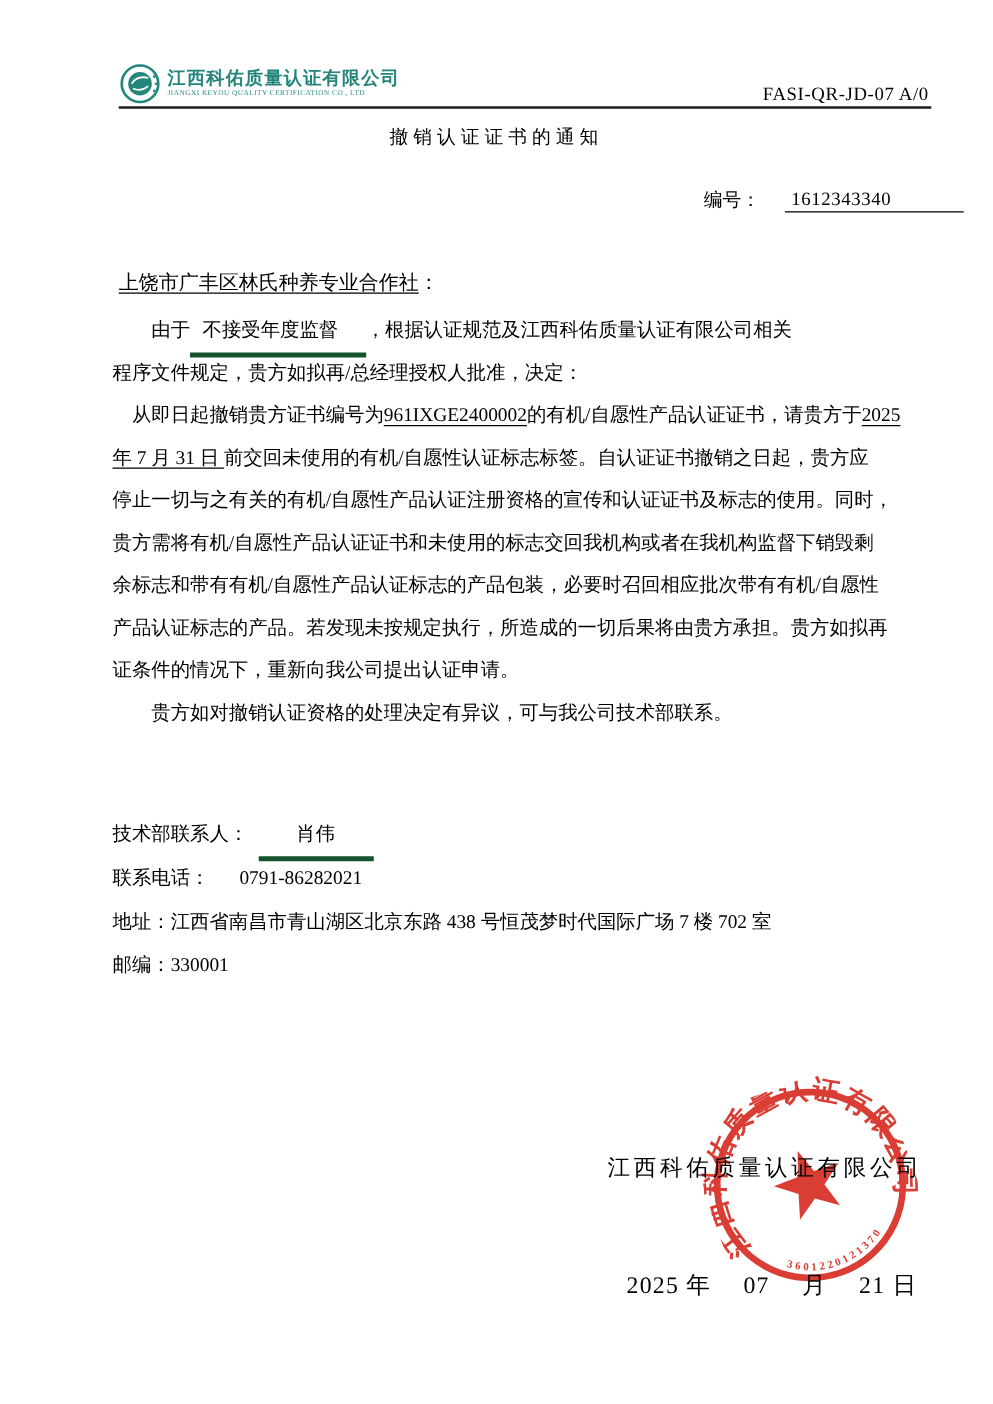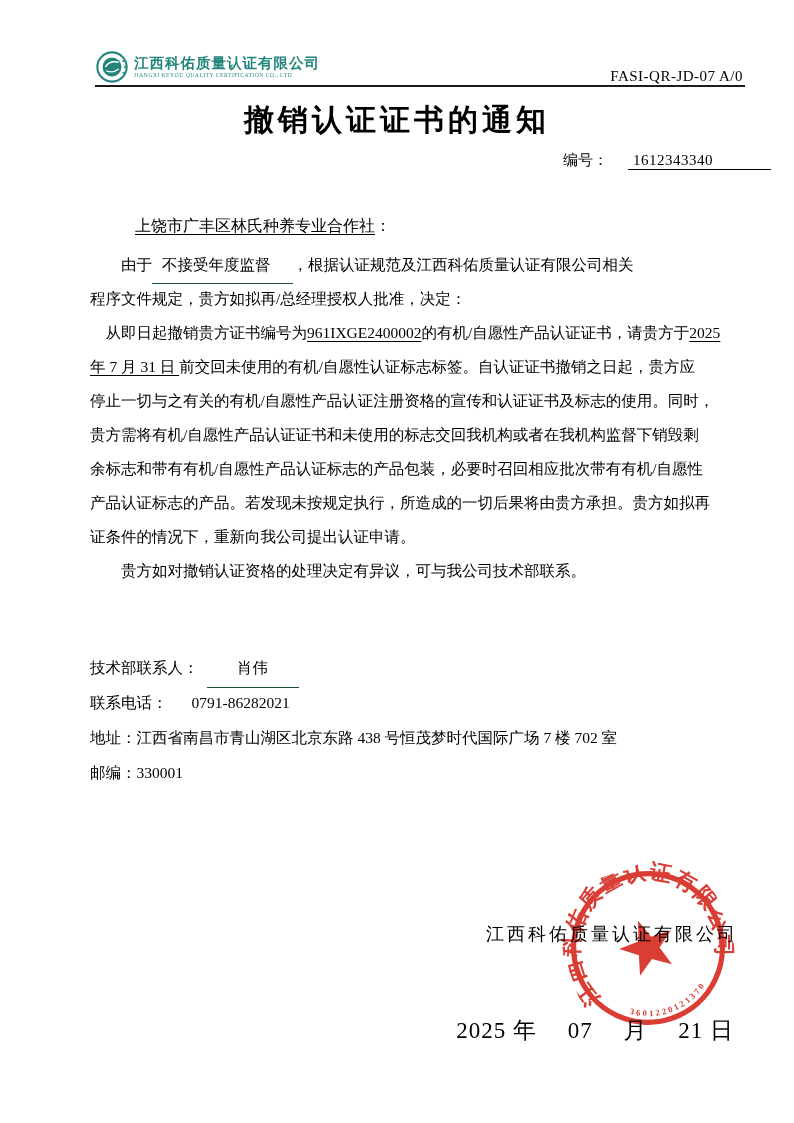--- a/index.html
+++ b/index.html
@@ -9,38 +9,38 @@
   }
   
   .header{position:absolute;left:95px;right:49px;top:48px;height:37px;border-bottom:2px solid #1c1c1c;}
   .logo{position:absolute;left:0;top:2px;display:flex;align-items:center;}
   .logo-icon{width:34px;height:34px;margin-right:5px;}
   .logo-txt{display:flex;flex-direction:column;justify-content:center;}
   .logo-cn{font-size:14.5px;font-weight:bold;color:#23857c;letter-spacing:1px;line-height:16px;}
   .logo-en{font-size:5.8px;color:#2b8d84;letter-spacing:.4px;line-height:8px;transform-origin:left top;}
   .doc-code{position:absolute;right:2px;bottom:0;font-size:15px;letter-spacing:.5px;}
   
-  .title{position:absolute;top:100px;left:0;right:0;text-align:center;font-size:30px;font-weight:bold;letter-spacing:4px;}
+  .title{position:absolute;top:100px;left:0;right:0;text-align:center;font-size:15px;font-weight:normal;letter-spacing:4px;}
   .num-row{position:absolute;top:151px;left:563px;font-size:15px;display:flex;align-items:flex-end;gap:20px;}
   .num-val{display:inline-block;width:138px;border-bottom:1px solid #000;padding-left:5px;letter-spacing:.5px;}
   
-  .recipient{position:absolute;top:216px;left:95px;font-size:16px;margin-left:40px;}
+  .recipient{position:absolute;top:216px;left:95px;font-size:16px;}
   .u{text-decoration:underline;text-underline-offset:3px;}
   .body-block{position:absolute;top:248px;left:90px;width:660px;font-size:15.5px;}
   .bl{line-height:34px;white-space:nowrap;height:34px;}
-  .blank{display:inline-block;border-bottom:1px solid #14532d;font-family:Liberation Mono, monospace;}
+  .blank{display:inline-block;border-bottom:4px solid #14532d;}
   .blank-supervise{padding:0 22px 0 10px;}
   
   .contacts{position:absolute;top:650px;left:90px;width:660px;font-size:15.5px;}
   .cl{line-height:35px;height:35px;white-space:nowrap;}
   .blank-name{width:92px;text-align:center;margin-left:8px;}
   .sp{margin-left:24px;}
   
   .sig-company{position:absolute;top:922px;right:56px;font-size:18px;letter-spacing:3px;}
-  .sig-date{position:absolute;top:1015px;right:60px;font-size:23px;letter-spacing:1px;}
+  .sig-date{position:absolute;top:1015px;right:60px;font-size:19px;letter-spacing:1px;}
   
   .seal{position:absolute;left:566px;top:866px;width:164px;height:164px;opacity:.9;transform:rotate(-20deg);mix-blend-mode:multiply;}
   .seal text{font-family:"Liberation Serif","DejaVu Serif",serif;}
 </style>
 </head>
 <body>
 
 <div class="page">
 
   <div class="header">

